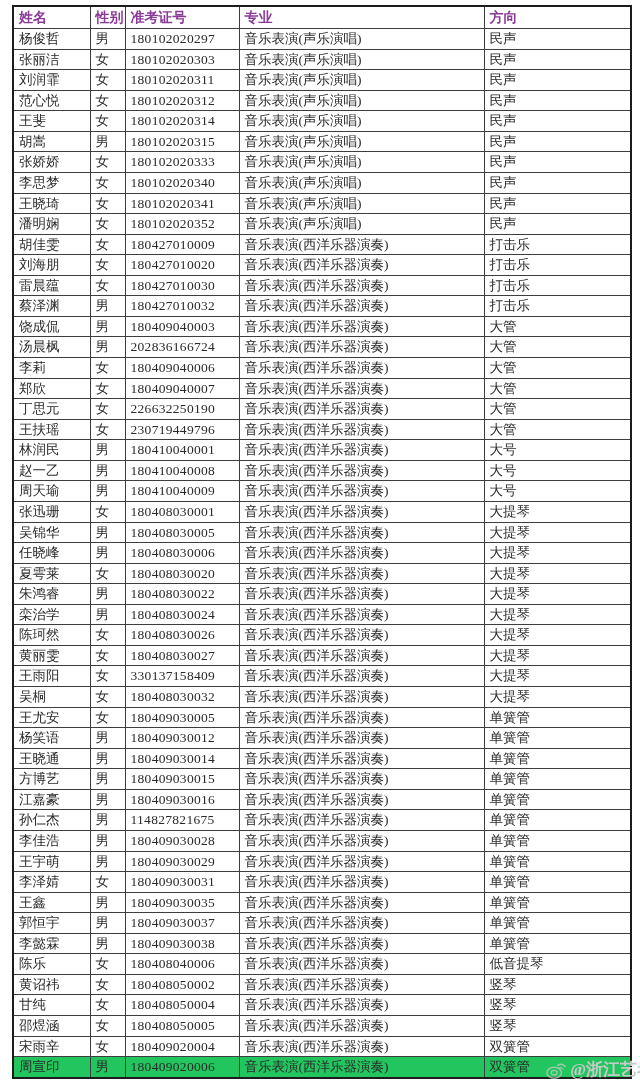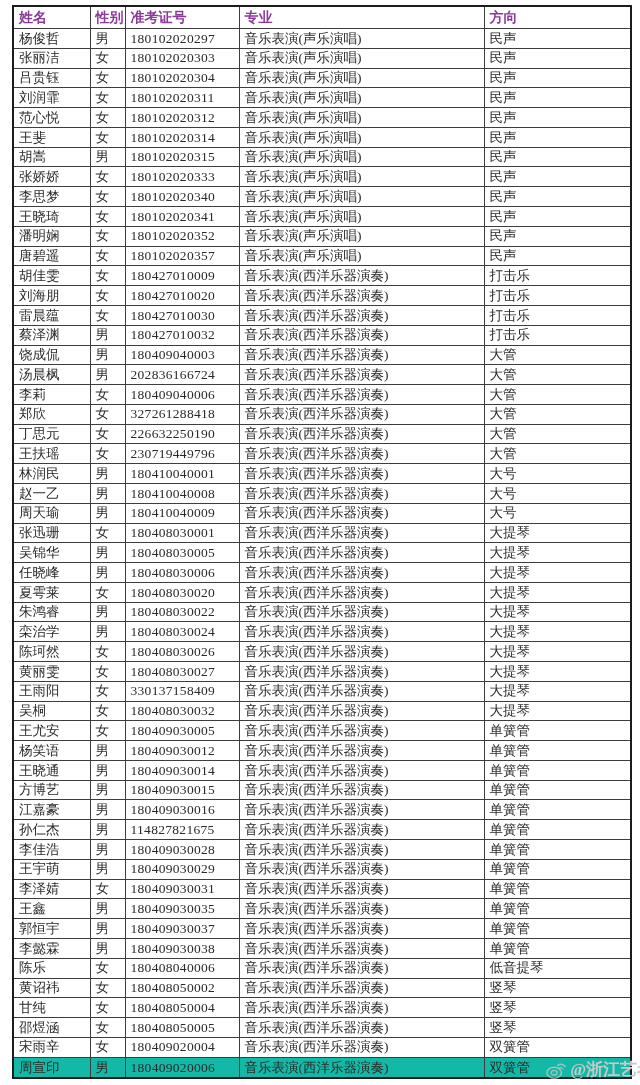--- a/index.html
+++ b/index.html
@@ -25,21 +25,21 @@
     vertical-align:middle;
     white-space:nowrap;
     overflow:hidden;
   }
   table.roster thead th {
     color:#8b3a99;
     font-weight:bold;
     height:21px;
     font-size:14px;
   }
-  table.roster tbody tr:last-child td { background:#14b8a6; }
+  table.roster tbody tr:last-child td { background:#22c55e; }
   .col-name   { width:77px; }
   .col-gender { width:35px; }
   .col-id     { width:114px; }
   .col-major  { width:245px; }
   .col-dir    { width:147px; }
   .c-id { letter-spacing:0.3px; }
   .watermark {
     position:absolute; right:-14px; bottom:4px;
     display:flex; align-items:center; gap:3px;
     color:#c9c9c9; font-size:17px; font-weight:bold;
@@ -78,27 +78,20 @@
   </tr>
 
   <tr>
     <td class="c-name">张丽洁</td>
     <td class="c-gender">女</td>
     <td class="c-id">180102020303</td>
     <td class="c-major">音乐表演(声乐演唱)</td>
     <td class="c-direction">民声</td>
   </tr>
 
-  <tr>
-    <td class="c-name">吕贵钰</td>
-    <td class="c-gender">女</td>
-    <td class="c-id">180102020304</td>
-    <td class="c-major">音乐表演(声乐演唱)</td>
-    <td class="c-direction">民声</td>
-  </tr>
 
   <tr>
     <td class="c-name">刘润霏</td>
     <td class="c-gender">女</td>
     <td class="c-id">180102020311</td>
     <td class="c-major">音乐表演(声乐演唱)</td>
     <td class="c-direction">民声</td>
   </tr>
 
   <tr>
@@ -150,27 +143,20 @@
   </tr>
 
   <tr>
     <td class="c-name">潘明娴</td>
     <td class="c-gender">女</td>
     <td class="c-id">180102020352</td>
     <td class="c-major">音乐表演(声乐演唱)</td>
     <td class="c-direction">民声</td>
   </tr>
 
-  <tr>
-    <td class="c-name">唐碧遥</td>
-    <td class="c-gender">女</td>
-    <td class="c-id">180102020357</td>
-    <td class="c-major">音乐表演(声乐演唱)</td>
-    <td class="c-direction">民声</td>
-  </tr>
 
   <tr>
     <td class="c-name">胡佳雯</td>
     <td class="c-gender">女</td>
     <td class="c-id">180427010009</td>
     <td class="c-major">音乐表演(西洋乐器演奏)</td>
     <td class="c-direction">打击乐</td>
   </tr>
 
   <tr>
@@ -217,21 +203,21 @@
     <td class="c-name">李莉</td>
     <td class="c-gender">女</td>
     <td class="c-id">180409040006</td>
     <td class="c-major">音乐表演(西洋乐器演奏)</td>
     <td class="c-direction">大管</td>
   </tr>
 
   <tr>
     <td class="c-name">郑欣</td>
     <td class="c-gender">女</td>
-    <td class="c-id">327261288418</td>
+    <td class="c-id">180409040007</td>
     <td class="c-major">音乐表演(西洋乐器演奏)</td>
     <td class="c-direction">大管</td>
   </tr>
 
   <tr>
     <td class="c-name">丁思元</td>
     <td class="c-gender">女</td>
     <td class="c-id">226632250190</td>
     <td class="c-major">音乐表演(西洋乐器演奏)</td>
     <td class="c-direction">大管</td>

